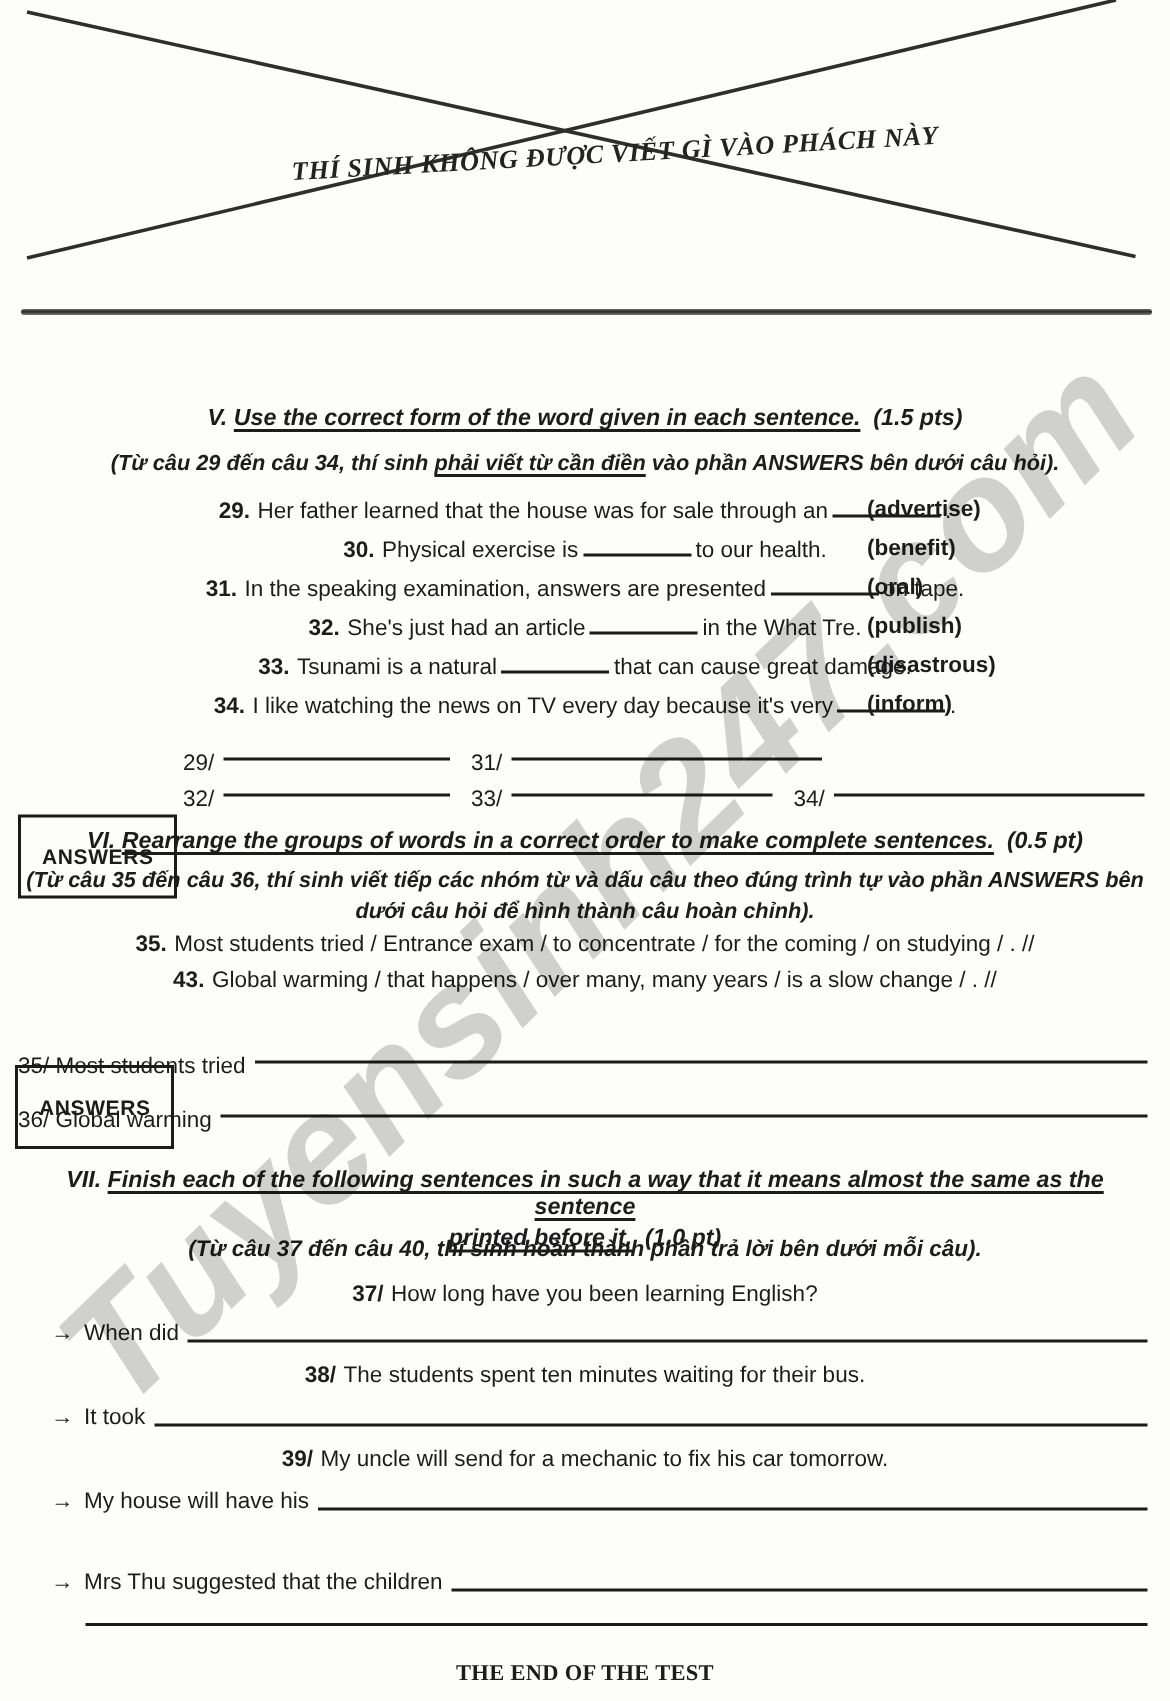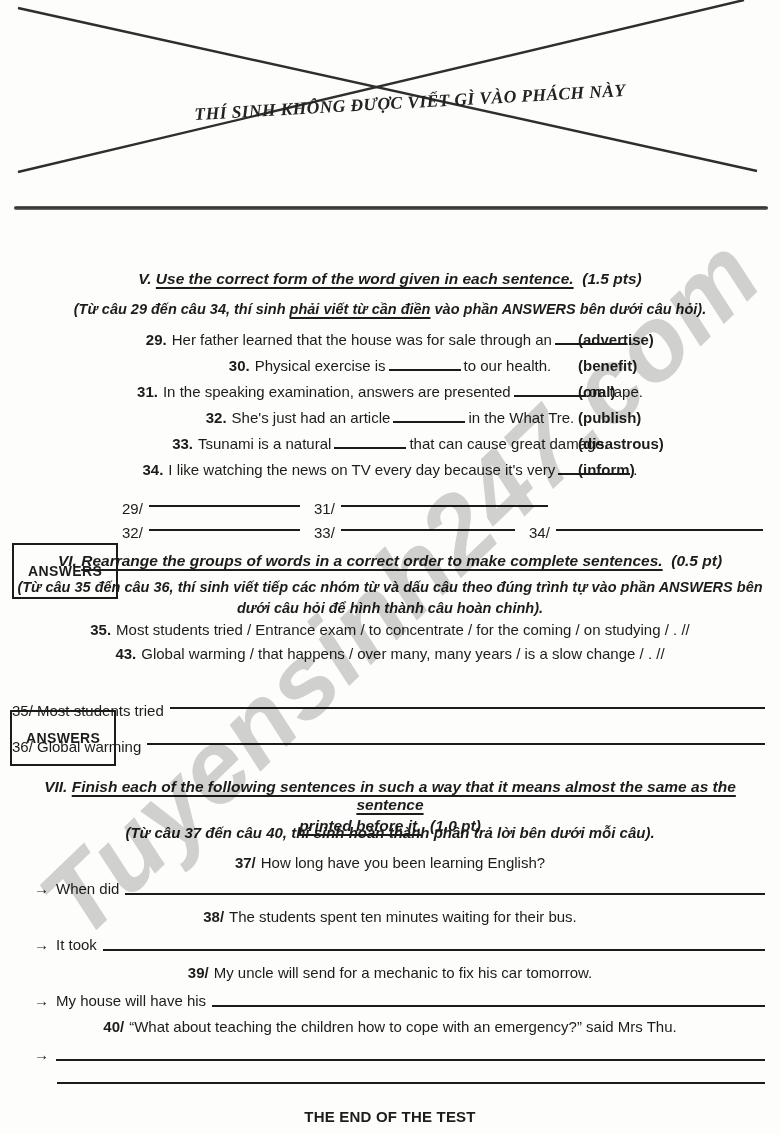--- a/index.html
+++ b/index.html
@@ -55,21 +55,21 @@
   .stemrow .stem{white-space:nowrap;margin-right:6px;}
   .stemrow .ansline{margin-right:0;}
   .arrowrow{position:absolute;left:34px;right:15px;display:flex;align-items:flex-end;z-index:2;font-size:15px;}
   .arrowrow .arrow{margin-right:7px;}
   .arrowrow .stem{white-space:nowrap;margin-right:6px;}
   .arrowrow .ansline{margin-right:0;}
   .extra-line{position:absolute;border-bottom:2px solid #1b1b1b;z-index:2;}
   
   .footer{
     position:absolute;top:1108px;left:0;width:780px;text-align:center;
-    font-weight:bold;font-size:15px;z-index:2;letter-spacing:.2px;
+    font-weight:bold;font-size:15px;z-index:2;letter-spacing:.2px;font-family:Liberation Serif, serif;
   }
 </style>
 </head>
 <body>
 
 <div class="page">
 
   <svg class="cross-svg" width="780" height="215" viewBox="0 0 780 215">
     <line x1="18" y1="8" x2="757" y2="171" stroke="#2e2e2e" stroke-width="2.4"></line>
     <line x1="18" y1="172" x2="744" y2="0" stroke="#2e2e2e" stroke-width="2.4"></line>
@@ -197,24 +197,22 @@
 
   <div class="abs q" style="top:963px">
     <span class="qnum">39/</span><span>My uncle will send for a mechanic to fix his car tomorrow.</span>
   </div>
   <div class="arrowrow" style="top:992px">
     <span class="arrow">→</span>
       <span class="stem">My house will have his</span>
       <span class="ansline"></span>
   </div>
 
-  <div class="abs q" style="top:1017px">
-    <span class="qnum">40/</span><span>“What about teaching the children how to cope with an emergency?” said Mrs Thu.</span>
-  </div>
   <div class="arrowrow" style="top:1046px">
     <span class="arrow">→</span>
+      <span class="stem">Mrs Thu suggested that the children</span>
       <span class="ansline"></span>
   </div>
 
   <div class="extra-line" style="top:1068px;left:57px;width:708px;height:14px"></div>
 
   <div class="footer">THE END OF THE TEST</div>
 </div>
 
 </body></html>

